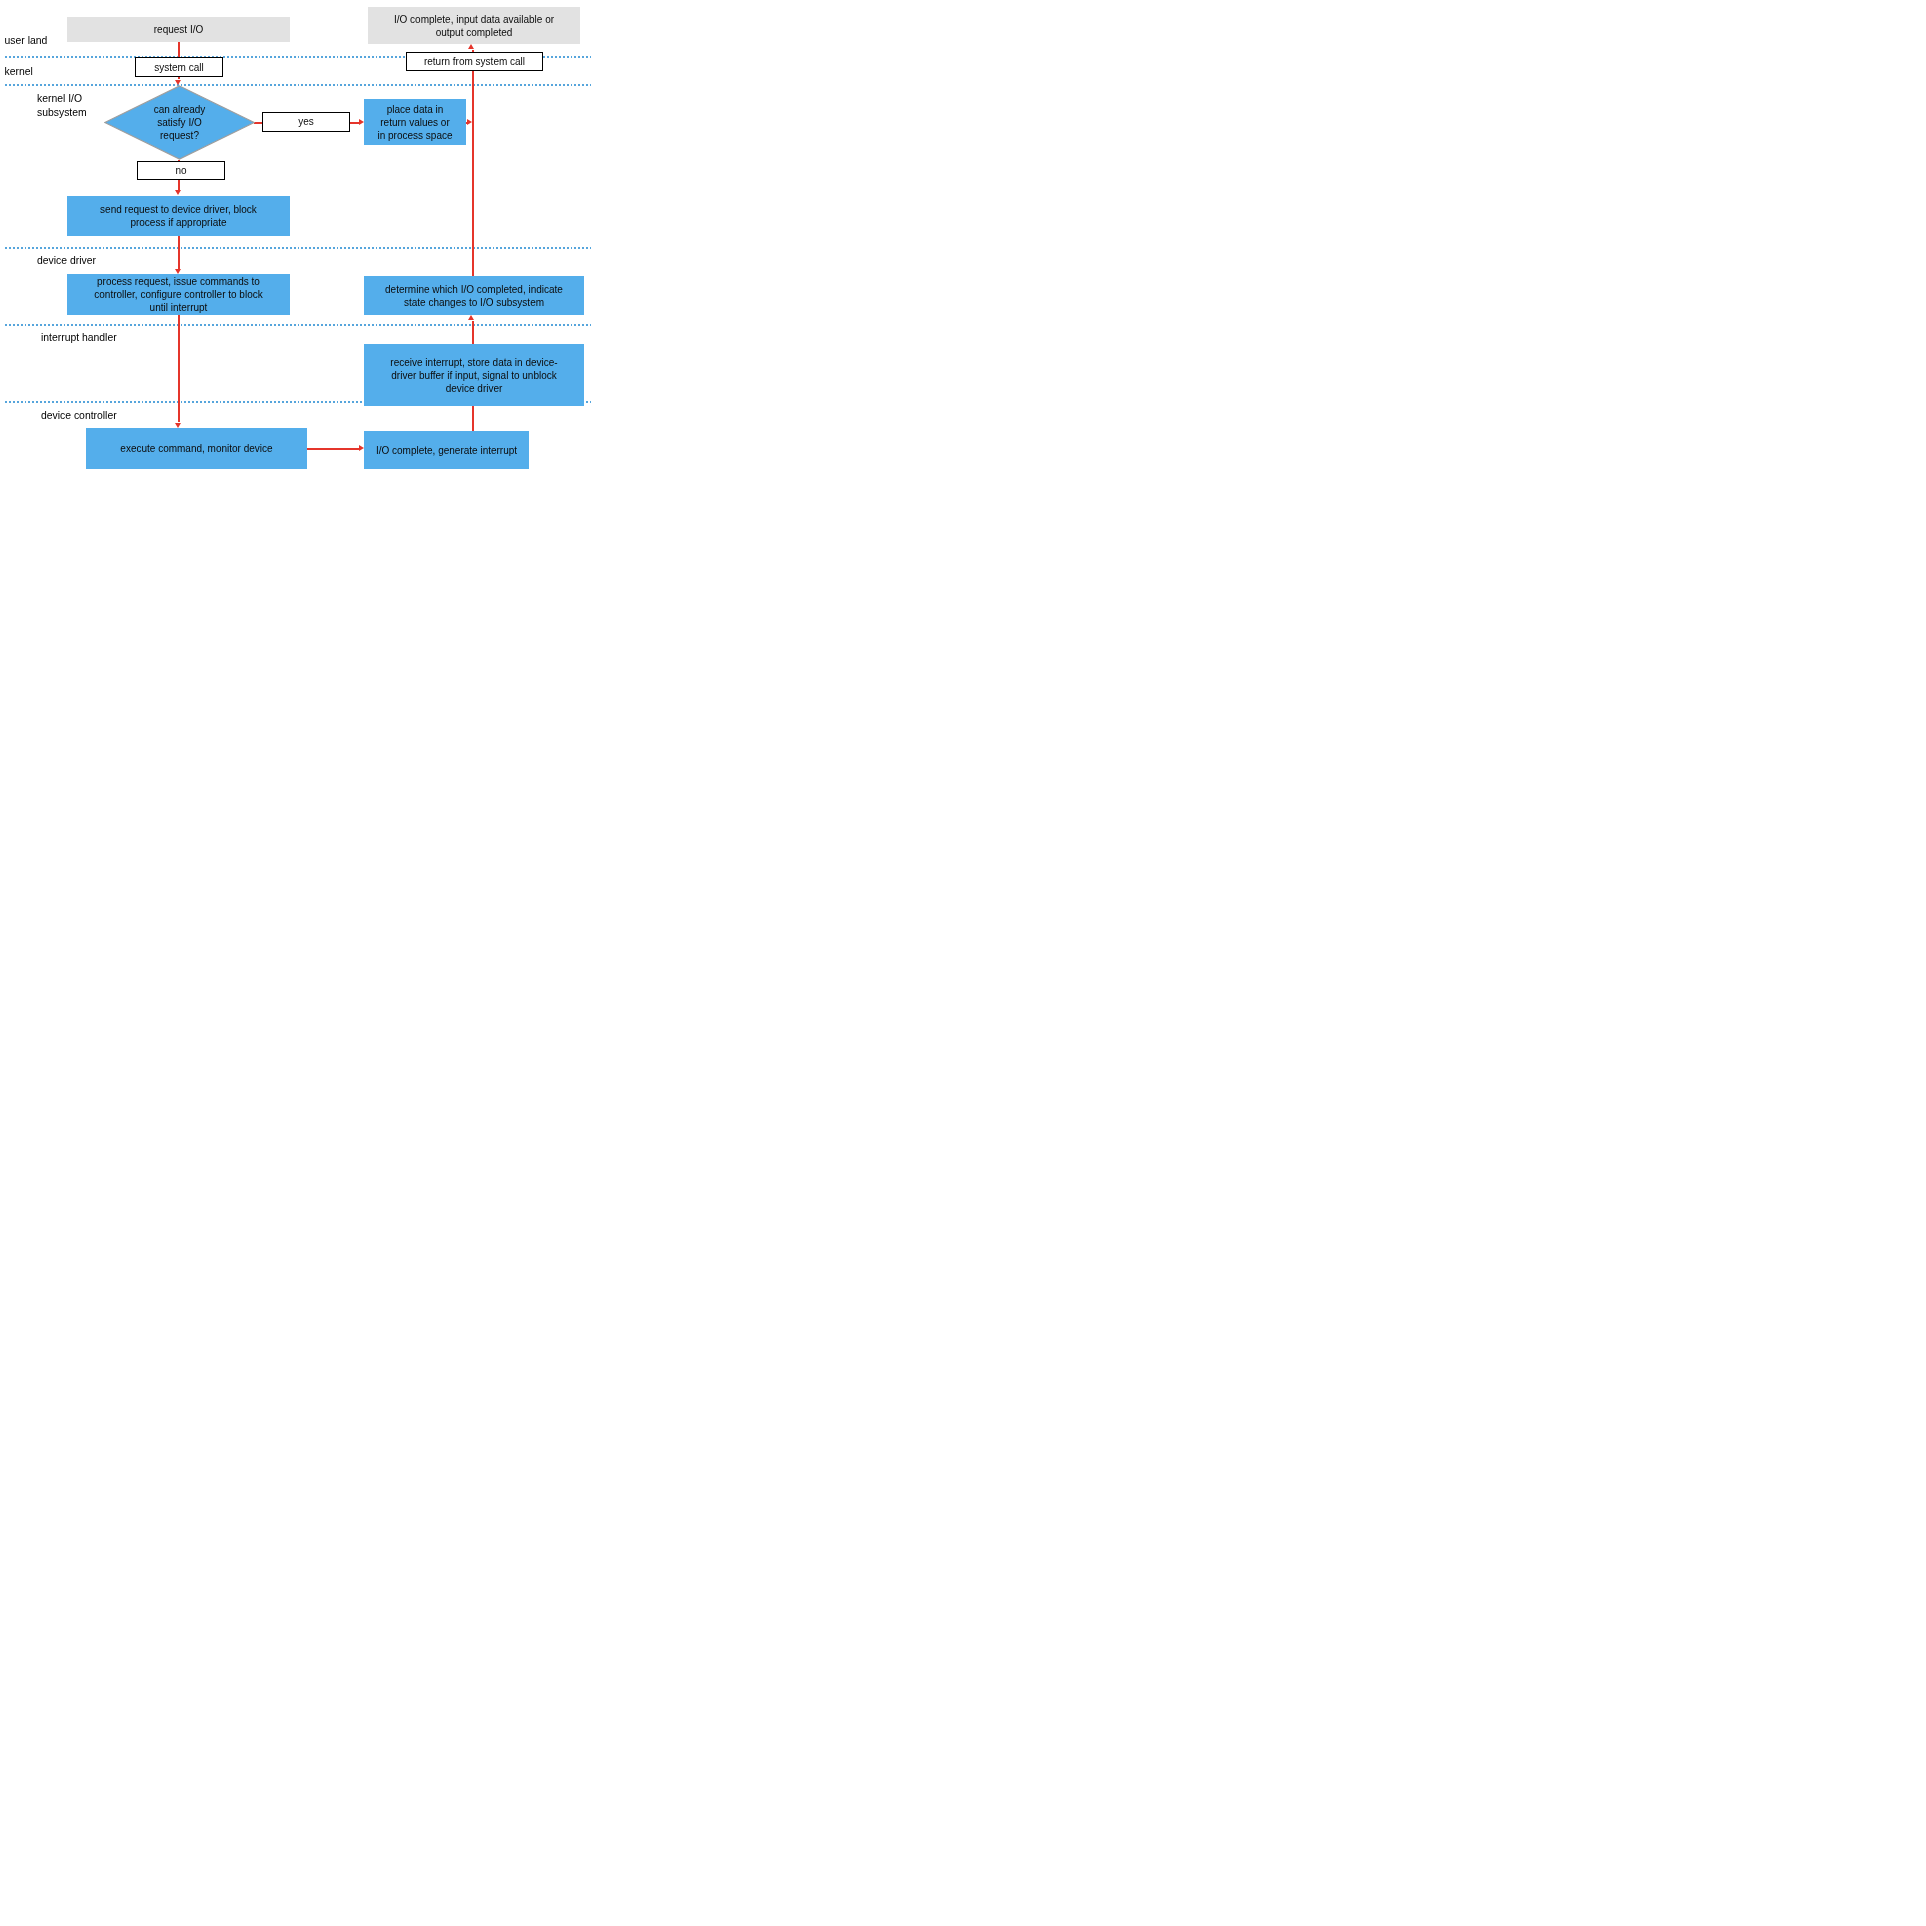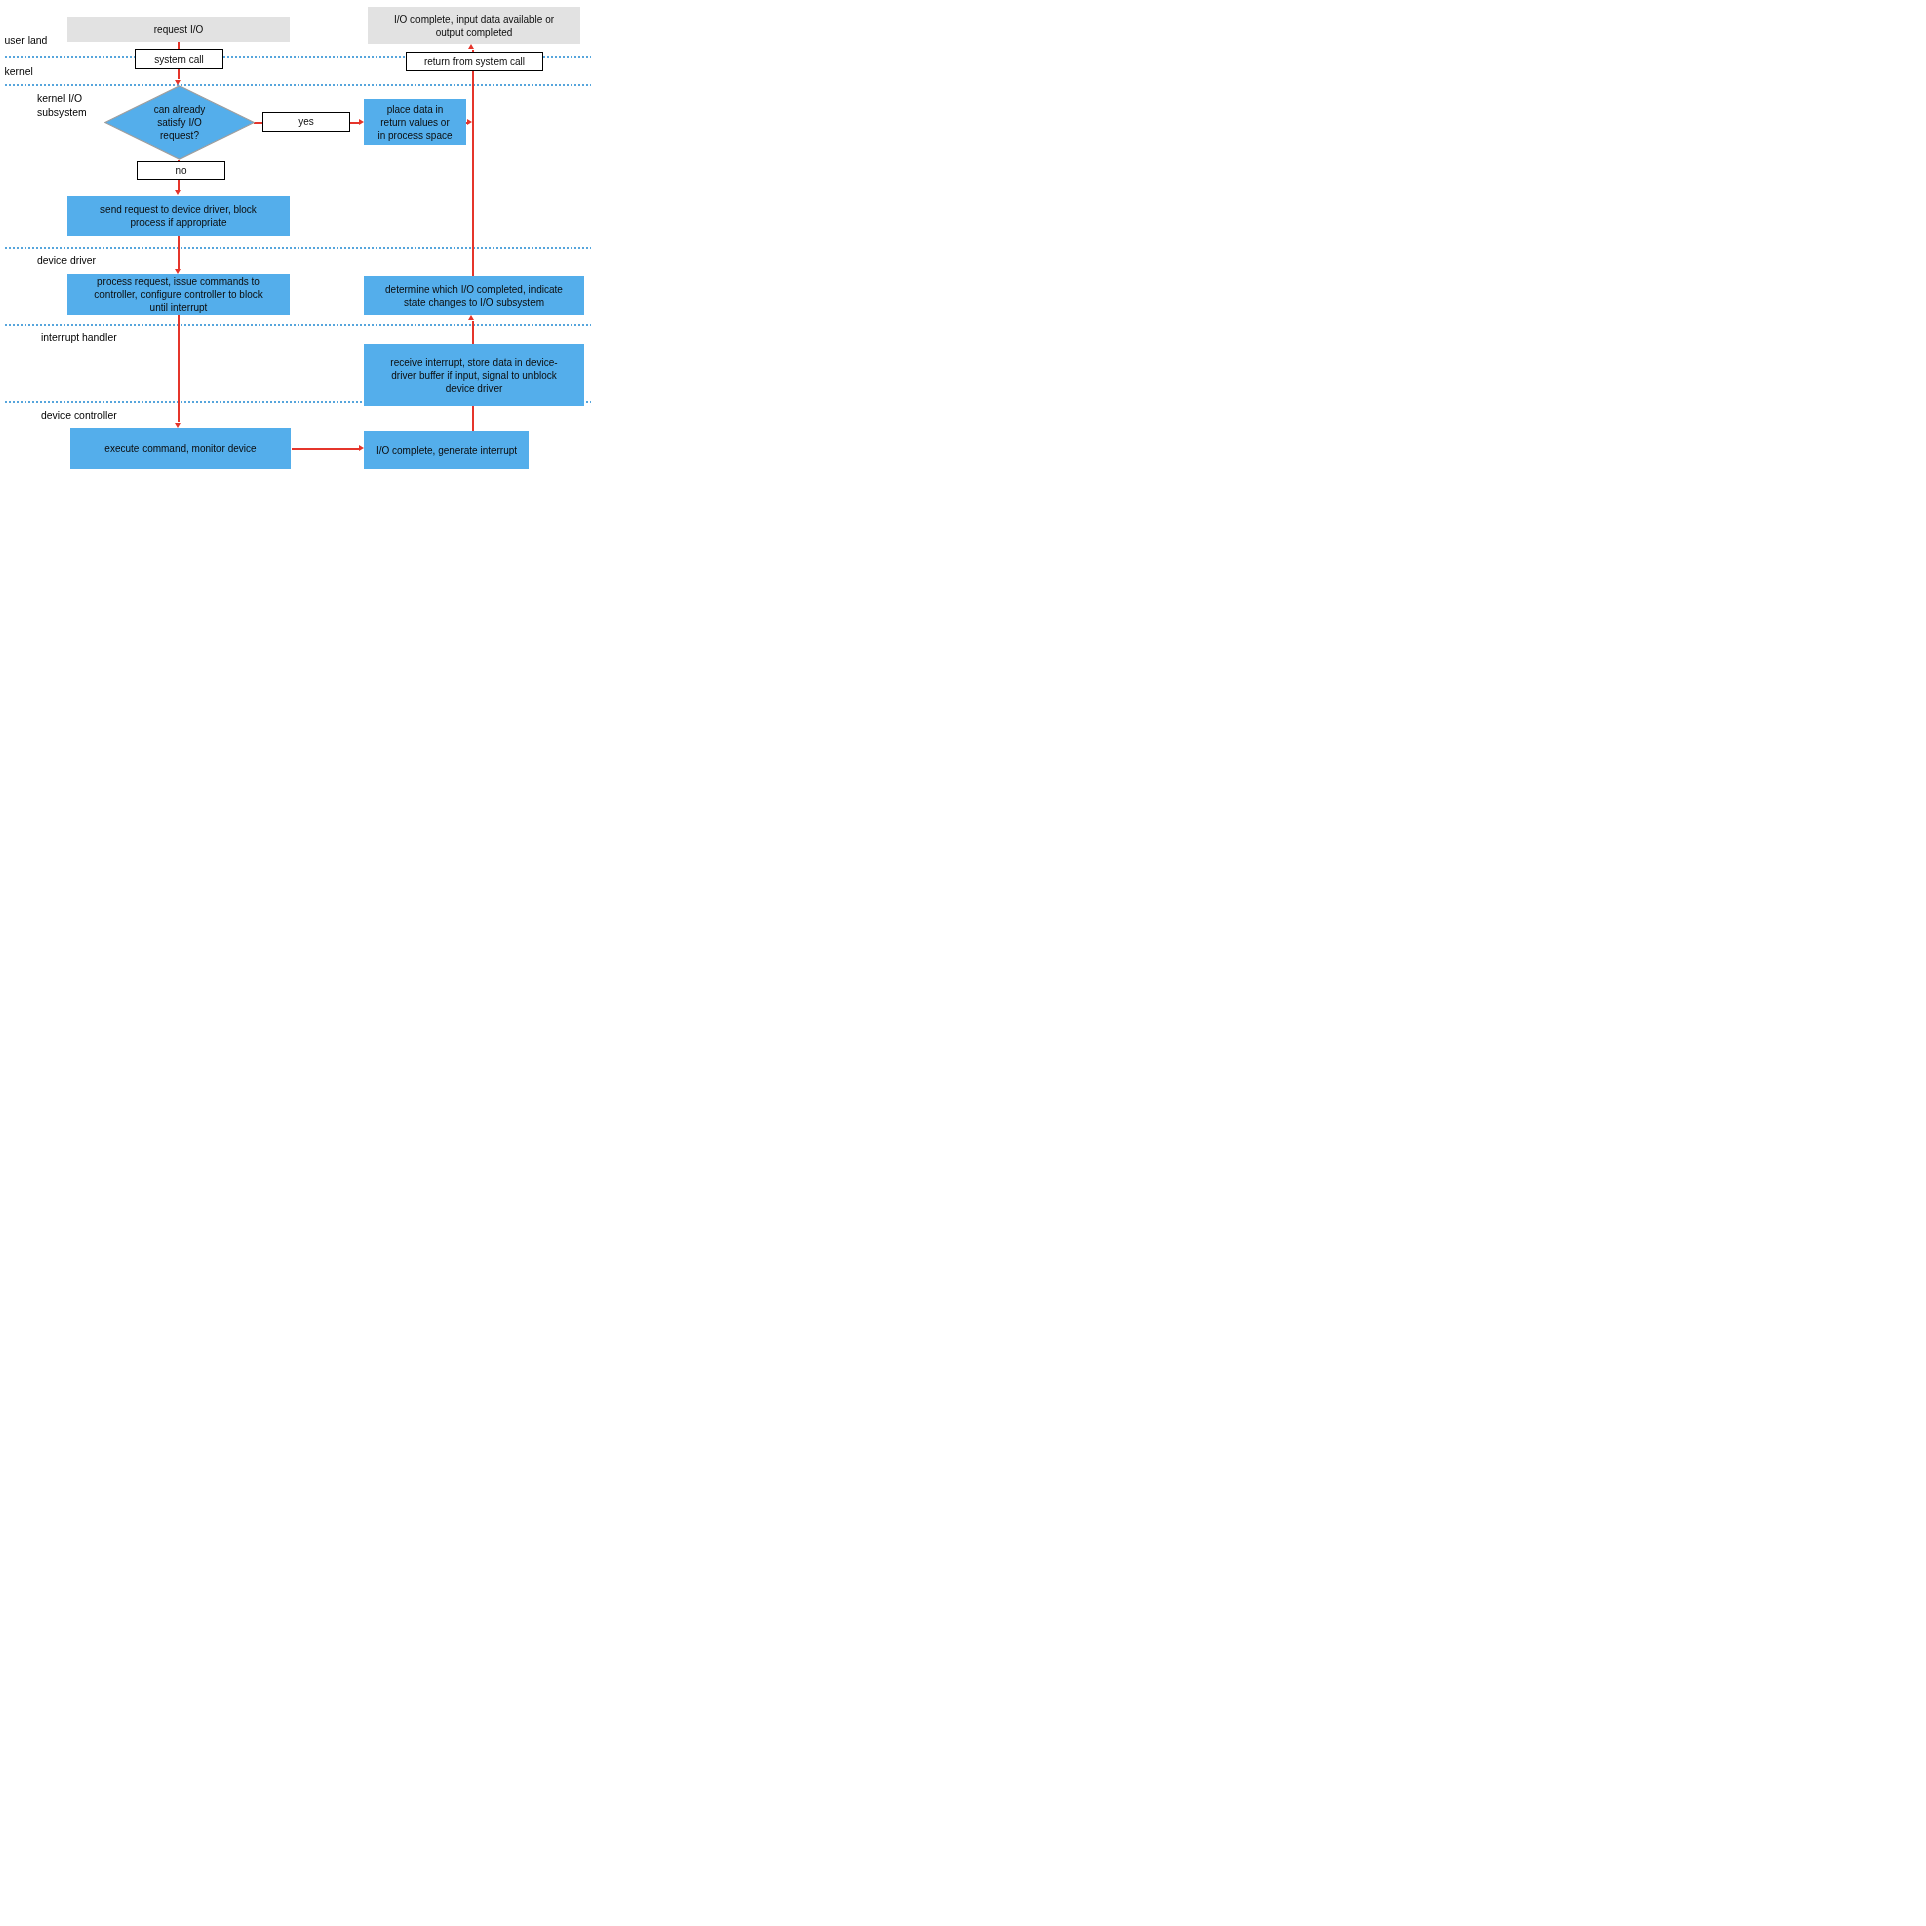--- a/index.html
+++ b/index.html
@@ -88,21 +88,21 @@
 
   <div class="box gray" style="left:67px;top:17.3px;width:223px;height:25px">
     <span>request I/O</span>
   </div>
 
   <div class="box gray" style="left:368px;top:7px;width:212px;height:37px">
       <div>I/O complete, input data available or</div>
       <div>output completed</div>
     </div>
 
-  <div class="box white" style="left:135px;top:49px;width:86px;height:18px">
+  <div class="box white" style="left:135px;top:57px;width:86px;height:18px">
     <span>system call</span>
   </div>
 
   <div class="box white" style="left:406px;top:52px;width:135px;height:17.3px">
     <span>return from system call</span>
   </div>
 
   <svg class="diamond-svg" style="left:104px;top:85px" width="151" height="75" viewBox="0 0 392 194">
     <polygon points="196,2 390,97 196,192 2,97" fill="var(--node-blue)" stroke="var(--diamond-border)" stroke-width="3"></polygon>
   </svg>
@@ -141,21 +141,21 @@
       <div>determine which I/O completed, indicate</div>
       <div>state changes to I/O subsystem</div>
     </div>
 
   <div class="box blue" style="left:364px;top:344px;width:220px;height:62px">
       <div>receive interrupt, store data in device-</div>
       <div>driver buffer if input, signal to unblock</div>
       <div>device driver</div>
     </div>
 
-  <div class="box blue" style="left:70px;top:428px;width:221px;height:41px">
+  <div class="box blue" style="left:86px;top:428px;width:221px;height:41px">
     <span>execute command, monitor device</span>
   </div>
 
   <div class="box blue" style="left:364px;top:431px;width:165px;height:38px">
     <span>I/O complete, generate interrupt</span>
   </div>
 
 </div>
 
 

